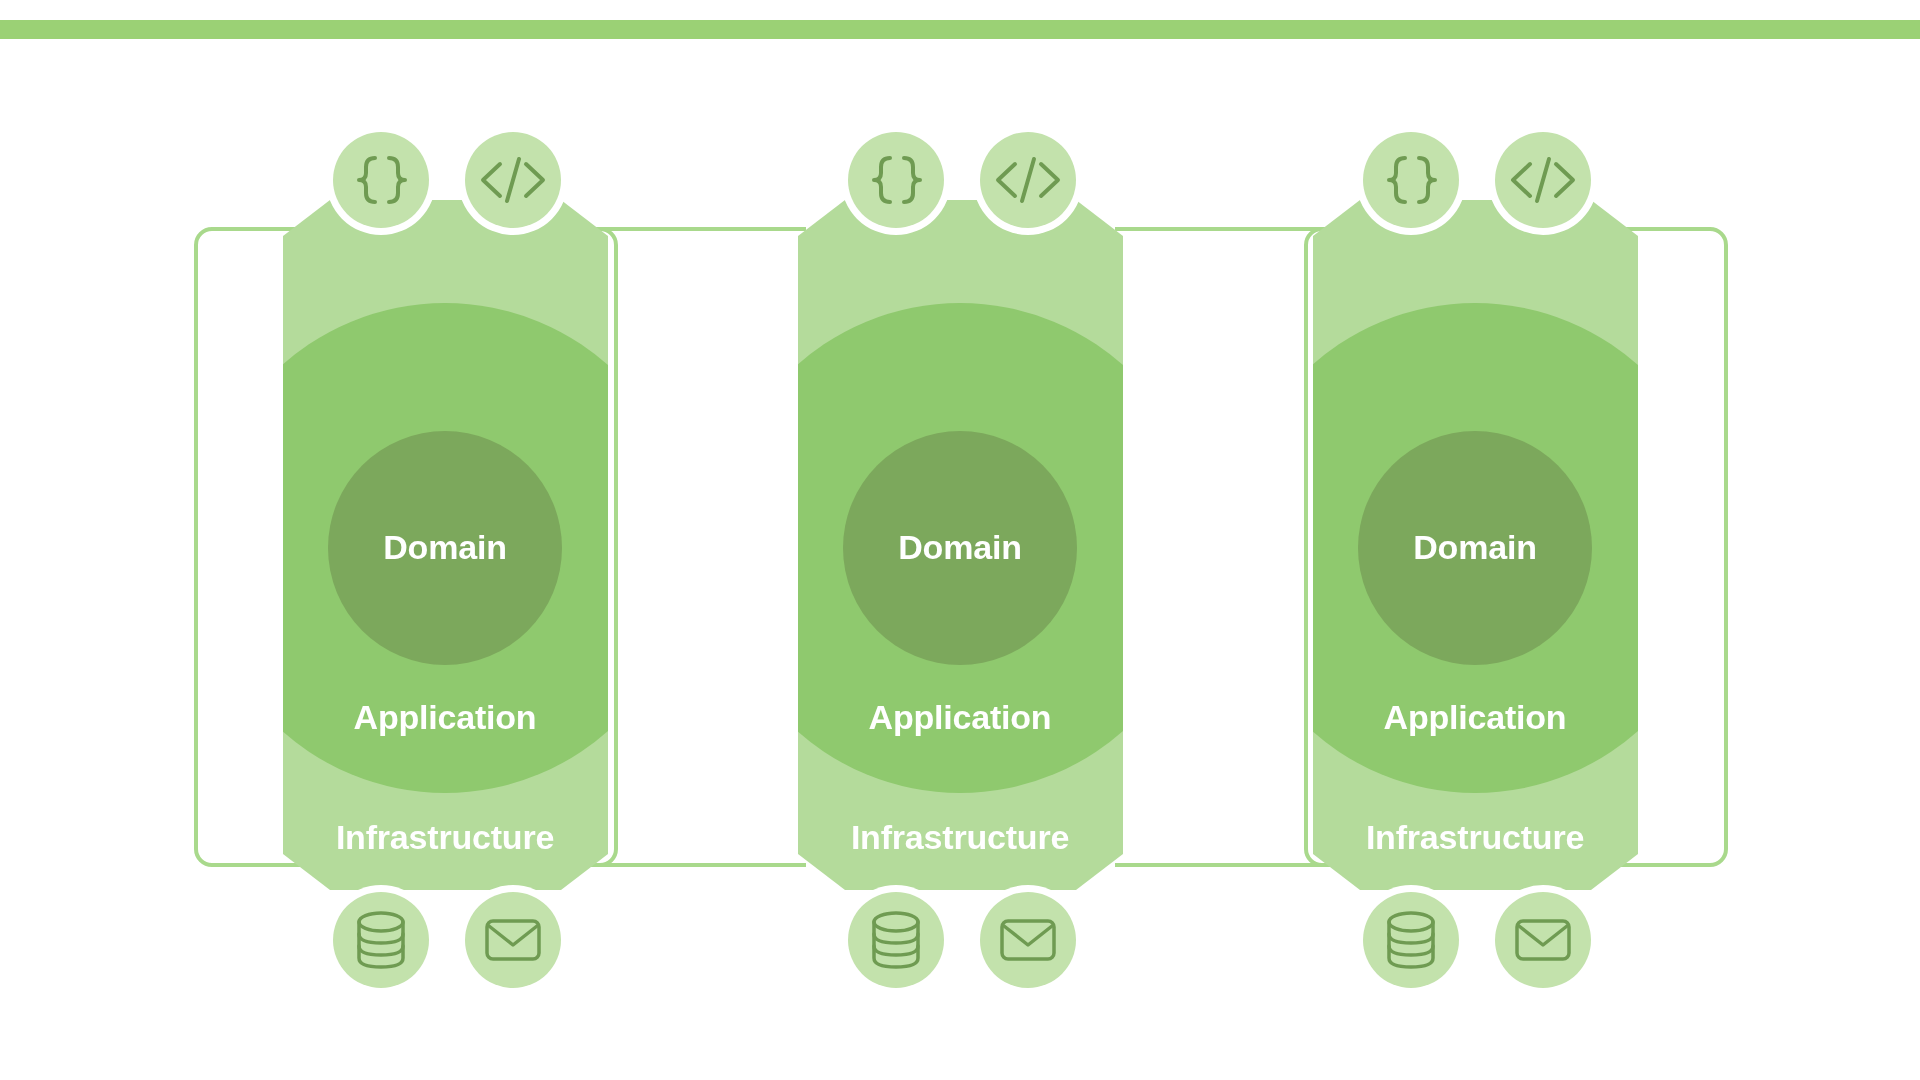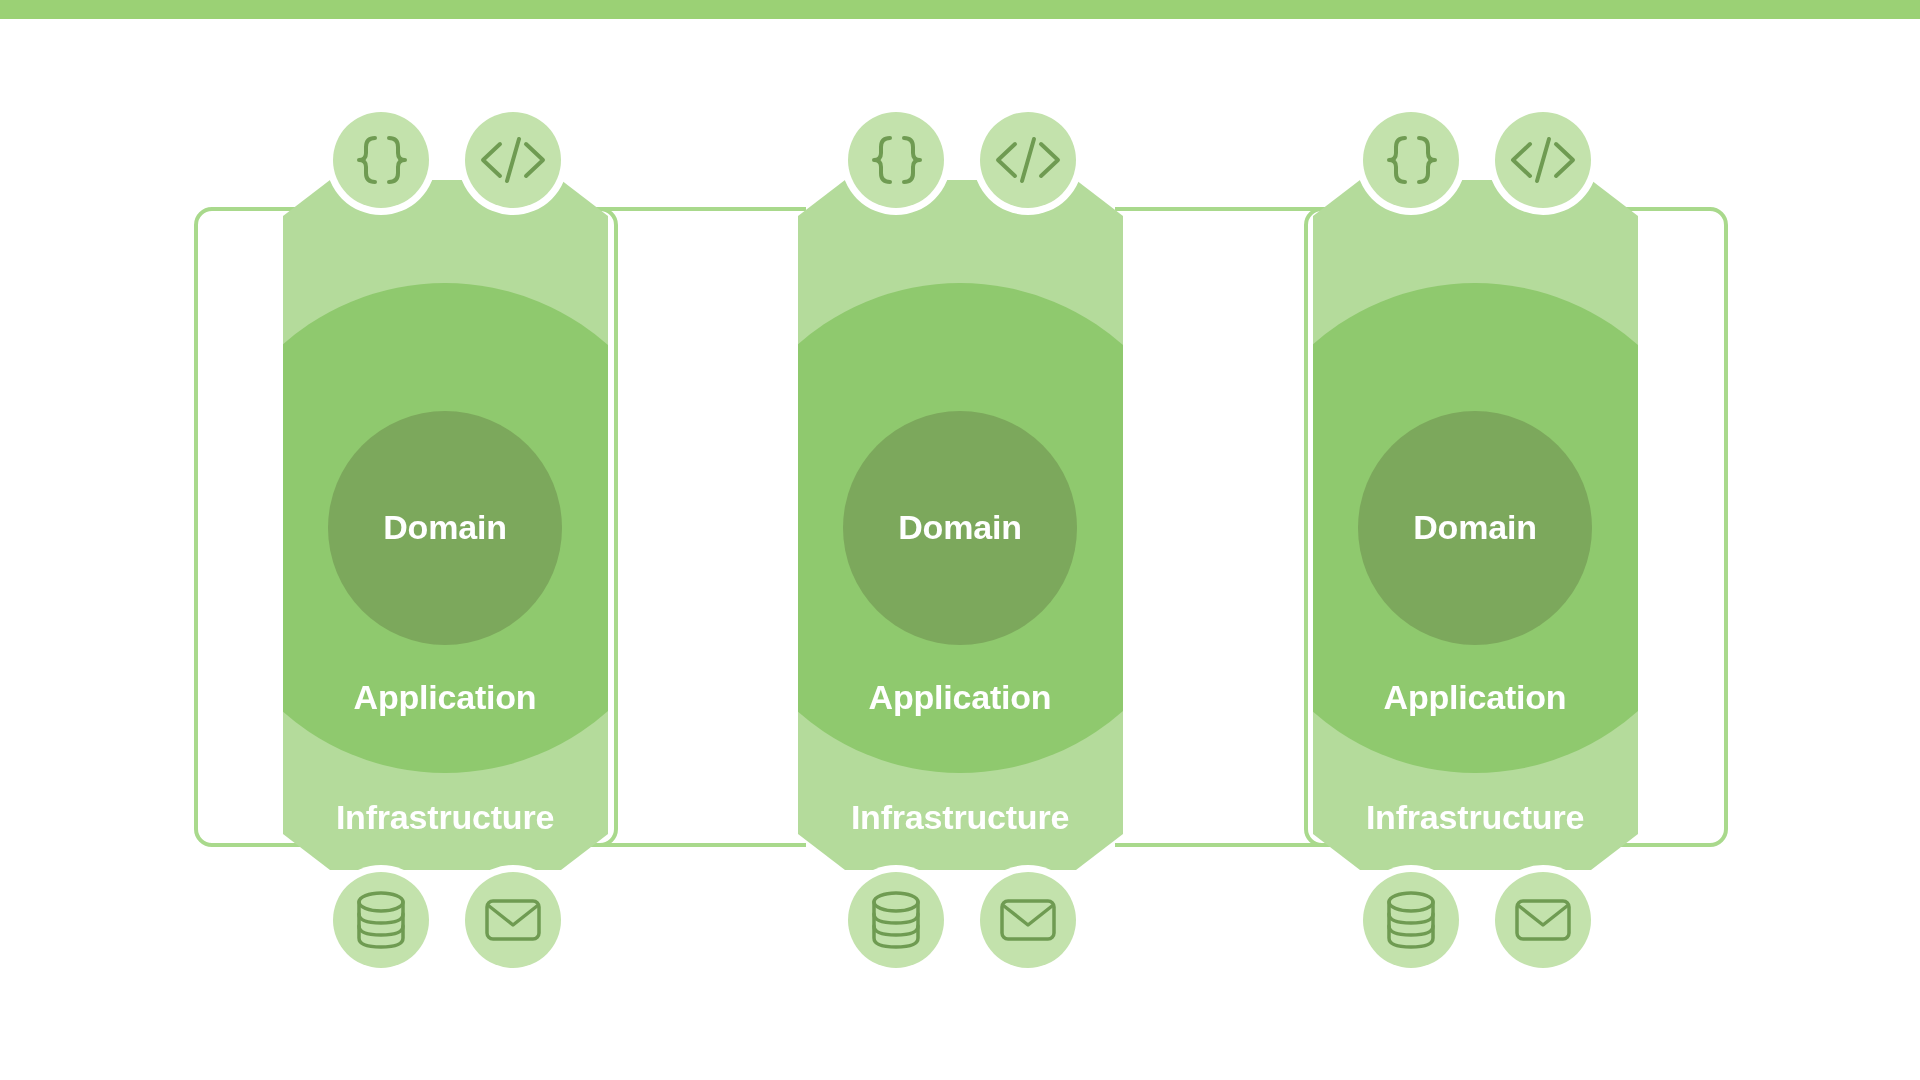--- a/index.html
+++ b/index.html
@@ -11,20 +11,21 @@
     width: 1920px;
     height: 1080px;
     overflow: hidden;
     font-family: "Liberation Sans", sans-serif;
   }
   #stage {
     position: relative;
     width: 1920px;
     height: 764px;
     background: #ffffff;
+    margin-top: 20px;
   }
   .top-bar {
     position: absolute;
     left: 0;
     top: 0;
     width: 1920px;
     height: 19px;
   }
   #diagram-svg {
     position: absolute;

